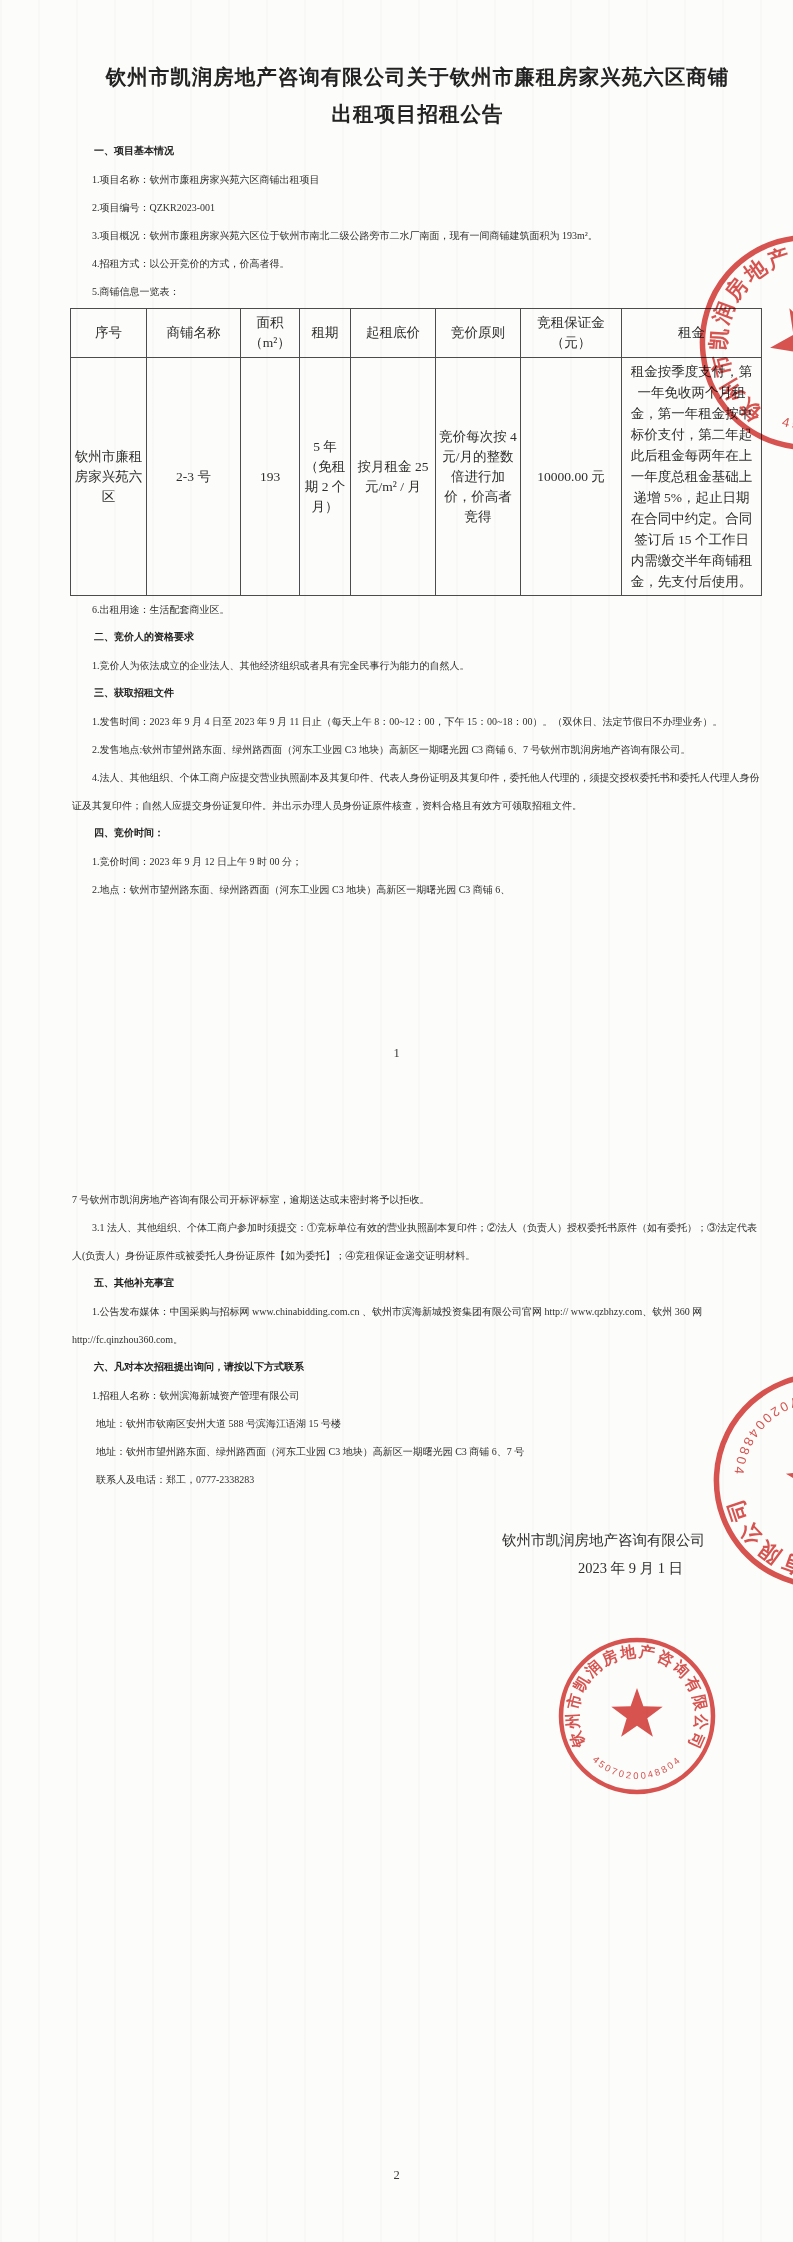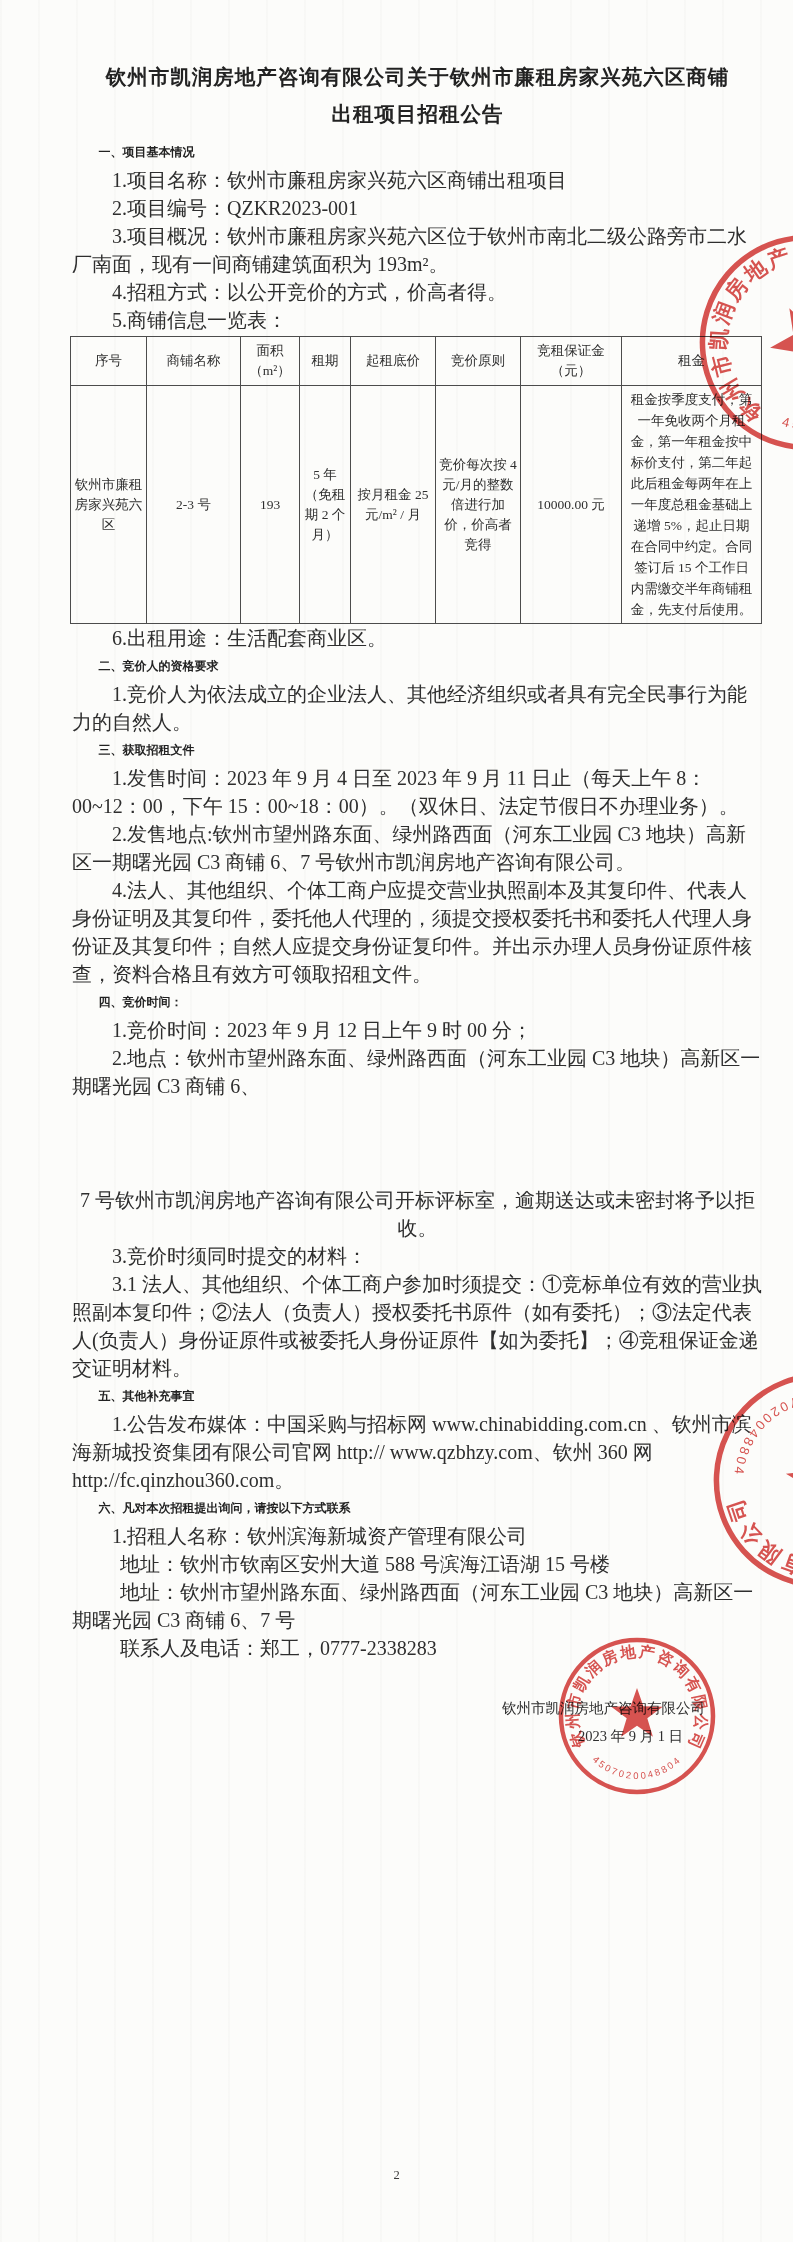--- a/index.html
+++ b/index.html
@@ -17,26 +17,26 @@
   .page{position:absolute;left:72px;right:30px;}
   .page1{top:58px;}
   .page2{top:1186px;}
   .doc-title{
     font-family:"Liberation Sans","DejaVu Sans",sans-serif;
     font-weight:bold;font-size:20.5px;line-height:37px;
     text-align:center;letter-spacing:1px;color:#222;
     margin:0 0 6px 0;
   }
   .h{
-    font-family:Liberation Serif, serif;
-    font-weight:bold;font-size:12px;line-height:28px;
+    font-family:Liberation Mono, monospace;
+    font-weight:bold;font-size:10px;line-height:28px;
     text-indent:2.2em;margin:0;color:#222;
   }
-  .p{font-size:20px;line-height:28px;text-indent:2em;margin:0;}
-  .p.cont{text-indent:0;text-align:center;}
+  .p{font-size:10px;line-height:28px;text-indent:2em;margin:0;}
+  .p.cont{text-indent:0;}
   .p.addr{text-indent:2.4em;}
   
   table.shop{border-collapse:collapse;table-layout:fixed;width:691px;margin:2px 0 0 -2px;}
   table.shop th,table.shop td{
     border:1px solid #4c4c4c;
     font-weight:normal;text-align:center;vertical-align:middle;
     font-size:13.5px;line-height:20px;padding:2px 3px;
     overflow:hidden;
   }
   table.shop tr.head th{height:44px;}
@@ -121,21 +121,20 @@
     <p class="p">4.法人、其他组织、个体工商户应提交营业执照副本及其复印件、代表人身份证明及其复印件，委托他人代理的，须提交授权委托书和委托人代理人身份证及其复印件；自然人应提交身份证复印件。并出示办理人员身份证原件核查，资料合格且有效方可领取招租文件。</p>
     <p class="h">四、竞价时间：</p>
     <p class="p">1.竞价时间：2023 年 9 月 12 日上午 9 时 00 分；</p>
     <p class="p">2.地点：钦州市望州路东面、绿州路西面（河东工业园 C3 地块）高新区一期曙光园 C3 商铺 6、</p>
   </div>
 
   <div class="pageno pageno1">1</div>
 
   <div class="page page2">
     <p class="p cont">7 号钦州市凯润房地产咨询有限公司开标评标室，逾期送达或未密封将予以拒收。</p>
-    <p class="p">3.竞价时须同时提交的材料：</p>
     <p class="p">3.1 法人、其他组织、个体工商户参加时须提交：①竞标单位有效的营业执照副本复印件；②法人（负责人）授权委托书原件（如有委托）；③法定代表人(负责人）身份证原件或被委托人身份证原件【如为委托】；④竞租保证金递交证明材料。</p>
     <p class="h">五、其他补充事宜</p>
     <p class="p">1.公告发布媒体：中国采购与招标网 www.chinabidding.com.cn 、钦州市滨海新城投资集团有限公司官网 http:// www.qzbhzy.com、钦州 360 网 http://fc.qinzhou360.com。</p>
     <p class="h">六、凡对本次招租提出询问，请按以下方式联系</p>
     <p class="p">1.招租人名称：钦州滨海新城资产管理有限公司</p>
     <p class="p addr">地址：钦州市钦南区安州大道 588 号滨海江语湖 15 号楼</p>
     <p class="p addr">地址：钦州市望州路东面、绿州路西面（河东工业园 C3 地块）高新区一期曙光园 C3 商铺 6、7 号</p>
     <p class="p addr">联系人及电话：郑工，0777-2338283</p>
 
     <div class="sig">

